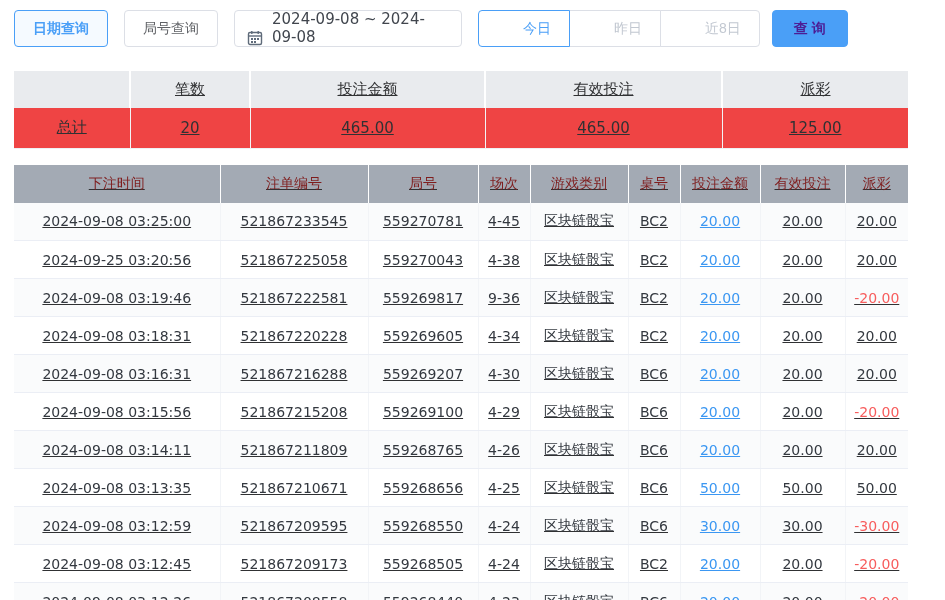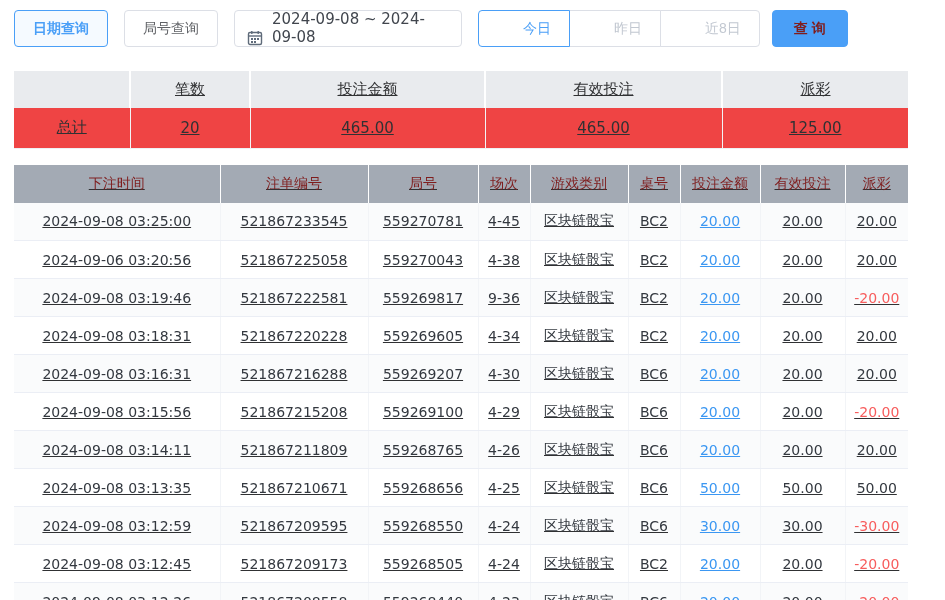--- a/index.html
+++ b/index.html
@@ -36,21 +36,21 @@
   .btn-group .btn { border-radius:0; margin-left:-1px; min-width:78px;padding-left:44px; }
   .btn-group .btn:first-child { border-radius:4px 0 0 4px; margin-left:0; }
   .btn-group .btn:last-child { border-radius:0 4px 4px 0; }
   .btn-group .btn.active {
     border-color:var(--accent); color:var(--accent); background:#fff;
     position:relative; z-index:1;
   }
   .btn-group .btn.muted { color:#c2c8d1; }
 
   .btn-search {
-    background:var(--accent); border-color:var(--accent); color:#7f1d1d;
+    background:var(--accent); border-color:var(--accent); color:#4c1d95;
     font-weight:bold; min-width:76px; letter-spacing:4px; padding:0 14px 0 18px;
   }
 
   
   table { border-collapse:collapse; table-layout:fixed; width:894px; margin-left:14px;text-decoration:underline; }
   td, th { font-weight:normal; text-align:center; overflow:hidden; white-space:nowrap; }
 
   
   .summary { margin-top:24px; }
   .summary th {
@@ -177,21 +177,21 @@
         <td>521867233545</td>
         <td>559270781</td>
         <td>4-45</td>
         <td>区块链骰宝</td>
         <td>BC2</td>
         <td><span class="bet-link">20.00</span></td>
         <td>20.00</td>
         <td>20.00</td>
       </tr>
       <tr>
-        <td>2024-09-06 03:20:56</td>
+        <td>2024-09-25 03:20:56</td>
         <td>521867225058</td>
         <td>559270043</td>
         <td>4-38</td>
         <td>区块链骰宝</td>
         <td>BC2</td>
         <td><span class="bet-link">20.00</span></td>
         <td>20.00</td>
         <td>20.00</td>
       </tr>
       <tr>

